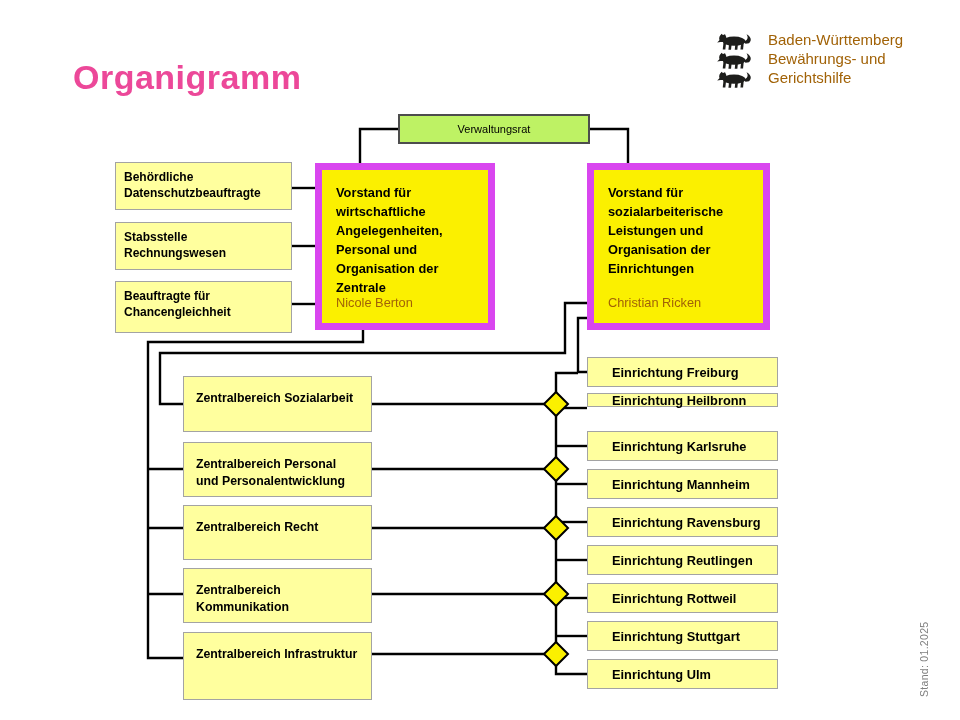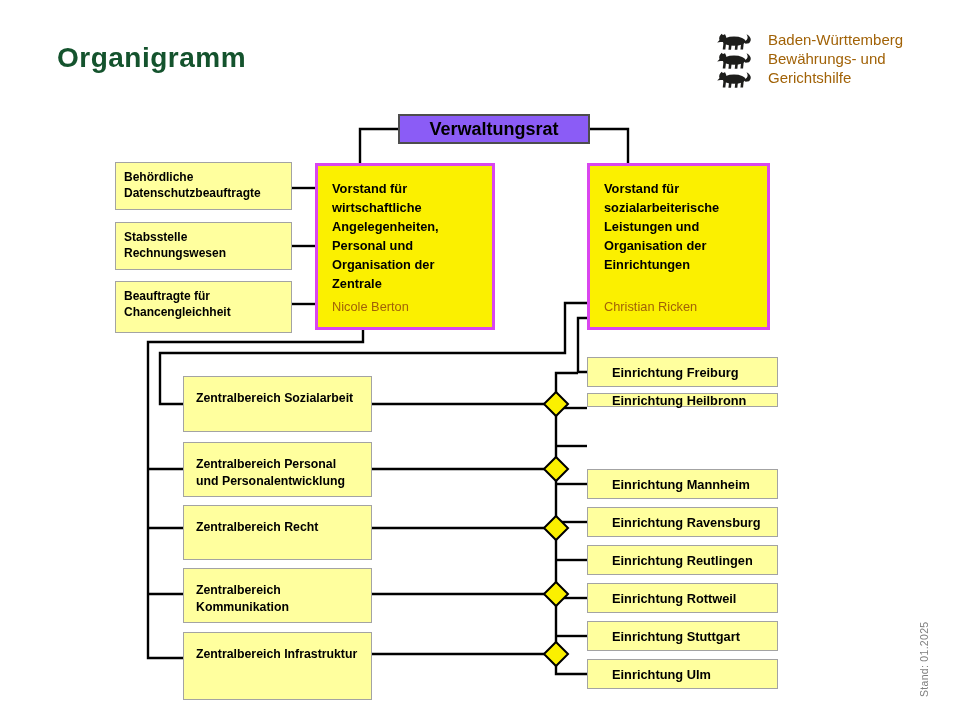--- a/index.html
+++ b/index.html
@@ -1,37 +1,37 @@
 <!DOCTYPE html>
 <html><head>
 <meta charset="utf-8">
 <style>
   html,body{margin:0;padding:0;background:#e9e9e9;}
   .canvas{
     position:relative;width:960px;height:720px;background:#ffffff;overflow:hidden;
     font-family:"Liberation Sans", sans-serif;color:#000;
   }
   .page-title{
-    position:absolute;left:57px;top:42px;margin:0;
-    font-size:28px;font-weight:bold;letter-spacing:.5px;color:#14532d;
+    position:absolute;left:57px;top:42px;margin:16px;
+    font-size:34px;font-weight:bold;letter-spacing:.5px;color:#ec4899;
   }
   
   .logo{position:absolute;left:716px;top:30px;display:flex;align-items:flex-start;}
   .logo svg{display:block;margin-top:3px;}
   .logo-text{margin-left:14px;font-size:15px;font-weight:normal;line-height:19px;color:#a16207;}
   
   .wires{position:absolute;left:0;top:0;z-index:0;}
   
   .node{position:absolute;z-index:1;box-sizing:border-box;background:#FFFF9E;border:1px solid #a3a3a3;}
   .node.root{
-    background:#8b5cf6;border:2px solid #4d4d4d;display:flex;align-items:center;justify-content:center;
-    font-size:18px;font-weight:bold;
+    background:#bef264;border:2px solid #4d4d4d;display:flex;align-items:center;justify-content:center;
+    font-size:11px;font-weight:normal;
   }
   .node.staff{padding:7px 8px;font-size:12px;font-weight:bold;line-height:1.32;}
-  .node.exec{background:#FBF000;border:3px solid #d946ef;padding:13px 14px;}
+  .node.exec{background:#FBF000;border:7px solid #d946ef;padding:13px 14px;}
   .node.exec .exec-title{display:block;font-size:12.8px;font-weight:bold;line-height:19px;}
   .node.exec .exec-name{position:absolute;left:14px;bottom:13px;font-size:12.8px;font-weight:normal;color:#a16207;}
   .node.zb{padding:13px 12px;font-size:12.3px;font-weight:bold;line-height:1.35;}
   .node.einr{display:flex;align-items:center;padding:0 0 0 24px;font-size:12.8px;font-weight:bold;}
   .stand{
     position:absolute;left:918px;top:607px;height:90px;
     writing-mode:vertical-rl;transform:rotate(180deg);
     font-size:10.5px;color:#808080;letter-spacing:.3px;
   }
 </style>
@@ -126,20 +126,21 @@
   </div>
 
   <div class="node zb" style="left:183px;top:376px;width:189px;height:56px;">Zentralbereich Sozialarbeit</div>
   <div class="node zb" style="left:183px;top:442px;width:189px;height:55px;">Zentralbereich Personal und Personalentwicklung</div>
   <div class="node zb" style="left:183px;top:505px;width:189px;height:55px;">Zentralbereich Recht</div>
   <div class="node zb" style="left:183px;top:568px;width:189px;height:55px;">Zentralbereich Kommunikation</div>
   <div class="node zb" style="left:183px;top:632px;width:189px;height:68px;">Zentralbereich Infrastruktur</div>
 
   <div class="node einr" style="left:587px;top:357px;width:191px;height:30px;">Einrichtung Freiburg</div>
   <div class="node einr" style="left:587px;top:393px;width:191px;height:14px;">Einrichtung Heilbronn</div>
+  <div class="node einr" style="left:587px;top:431px;width:191px;height:30px;">Einrichtung Karlsruhe</div>
   <div class="node einr" style="left:587px;top:469px;width:191px;height:30px;">Einrichtung Mannheim</div>
   <div class="node einr" style="left:587px;top:507px;width:191px;height:30px;">Einrichtung Ravensburg</div>
   <div class="node einr" style="left:587px;top:545px;width:191px;height:30px;">Einrichtung Reutlingen</div>
   <div class="node einr" style="left:587px;top:583px;width:191px;height:30px;">Einrichtung Rottweil</div>
   <div class="node einr" style="left:587px;top:621px;width:191px;height:30px;">Einrichtung Stuttgart</div>
   <div class="node einr" style="left:587px;top:659px;width:191px;height:30px;">Einrichtung Ulm</div>
 
   <div class="stand">Stand: 01.2025</div>
 
 </div>

